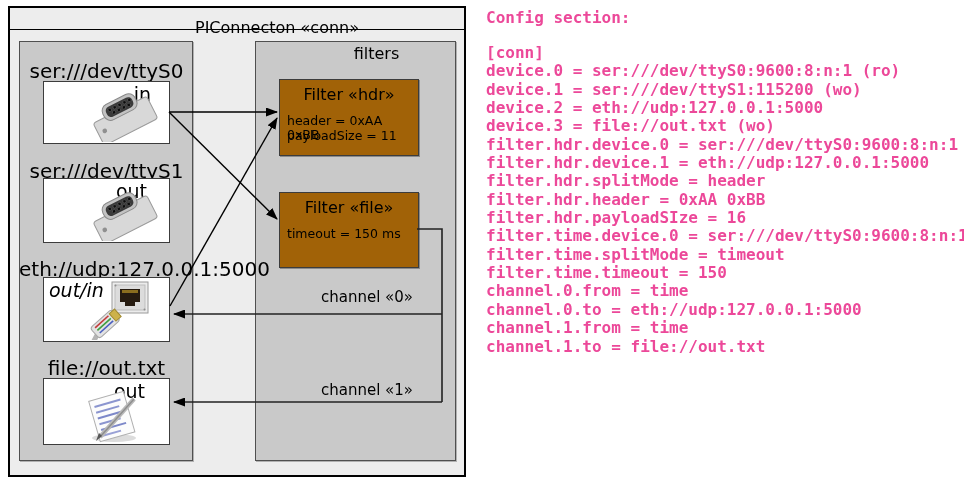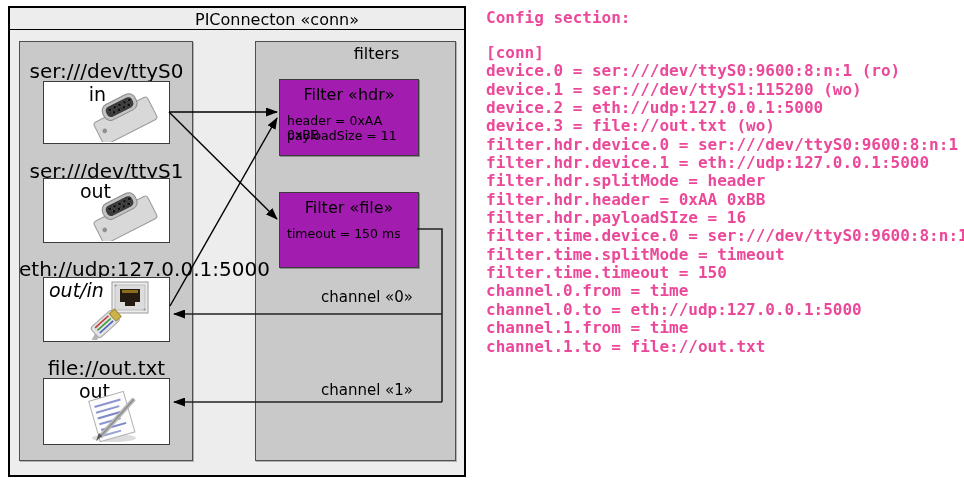--- a/index.html
+++ b/index.html
@@ -2,44 +2,44 @@
 <html><head>
 <meta charset="utf-8">
 <style>
   html,body{margin:0;padding:0;background:#fff;}
   .stage{position:relative;width:964px;height:484px;background:#ffffff;
          font-family:"DejaVu Sans",sans-serif;color:#000;overflow:hidden;}
 
   
   .frame{position:absolute;left:8px;top:6px;width:454px;height:467px;
          background:#ededed;border:2px solid #000;}
-  .frame-title{position:absolute;left:8px;top:10px;width:538px;text-align:center;
+  .frame-title{position:absolute;left:8px;top:18px;width:538px;text-align:center;
          font-size:16px;}
   .title-sep{position:absolute;left:9px;top:29px;width:456px;height:0;
          border-top:1px solid #000;}
 
   
   .group{position:absolute;background:#c9c9c9;border:1.5px solid #4f4f4f;
          box-shadow:1px 1px 0 rgba(0,0,0,.25);}
   .g-devices{left:19px;top:41px;width:172px;height:418px;}
   .g-filters{left:255px;top:41px;width:199px;height:418px;}
   .filters-label{position:absolute;left:255px;top:44px;width:243px;text-align:center;
          font-size:16px;}
 
   
   .dev-label{position:absolute;left:19px;width:175px;text-align:center;font-size:20px;}
   .dev-box{position:absolute;left:43px;width:125px;background:#fff;
          border:1.5px solid #3c3c3c;}
-  .port{position:absolute;top:1px;left:0;right:0;text-align:center;
+  .port{position:absolute;top:1px;left:0;right:0;text-align:right;
          font-size:19px;line-height:22px;}
   .port.left{text-align:left;padding-left:5px;font-style:italic;}
   .dev-icon{position:absolute;}
 
   
-  .filter-box{position:absolute;left:279px;width:138px;background:#a21caf;
+  .filter-box{position:absolute;left:279px;width:138px;background:#a16207;
          border:1.3px solid #3c3c3c;box-shadow:1px 1px 0 #8a8a8a;}
   .filter-title{position:absolute;top:5px;left:0;right:0;text-align:center;font-size:16px;}
   .filter-prop{position:absolute;left:7px;right:2px;font-size:12.5px;line-height:14px;}
 
   
   .chan-label{position:absolute;left:251px;width:162px;text-align:right;font-size:15px;}
 
   
   .arrows{position:absolute;left:0;top:0;width:470px;height:484px;pointer-events:none;}
 

